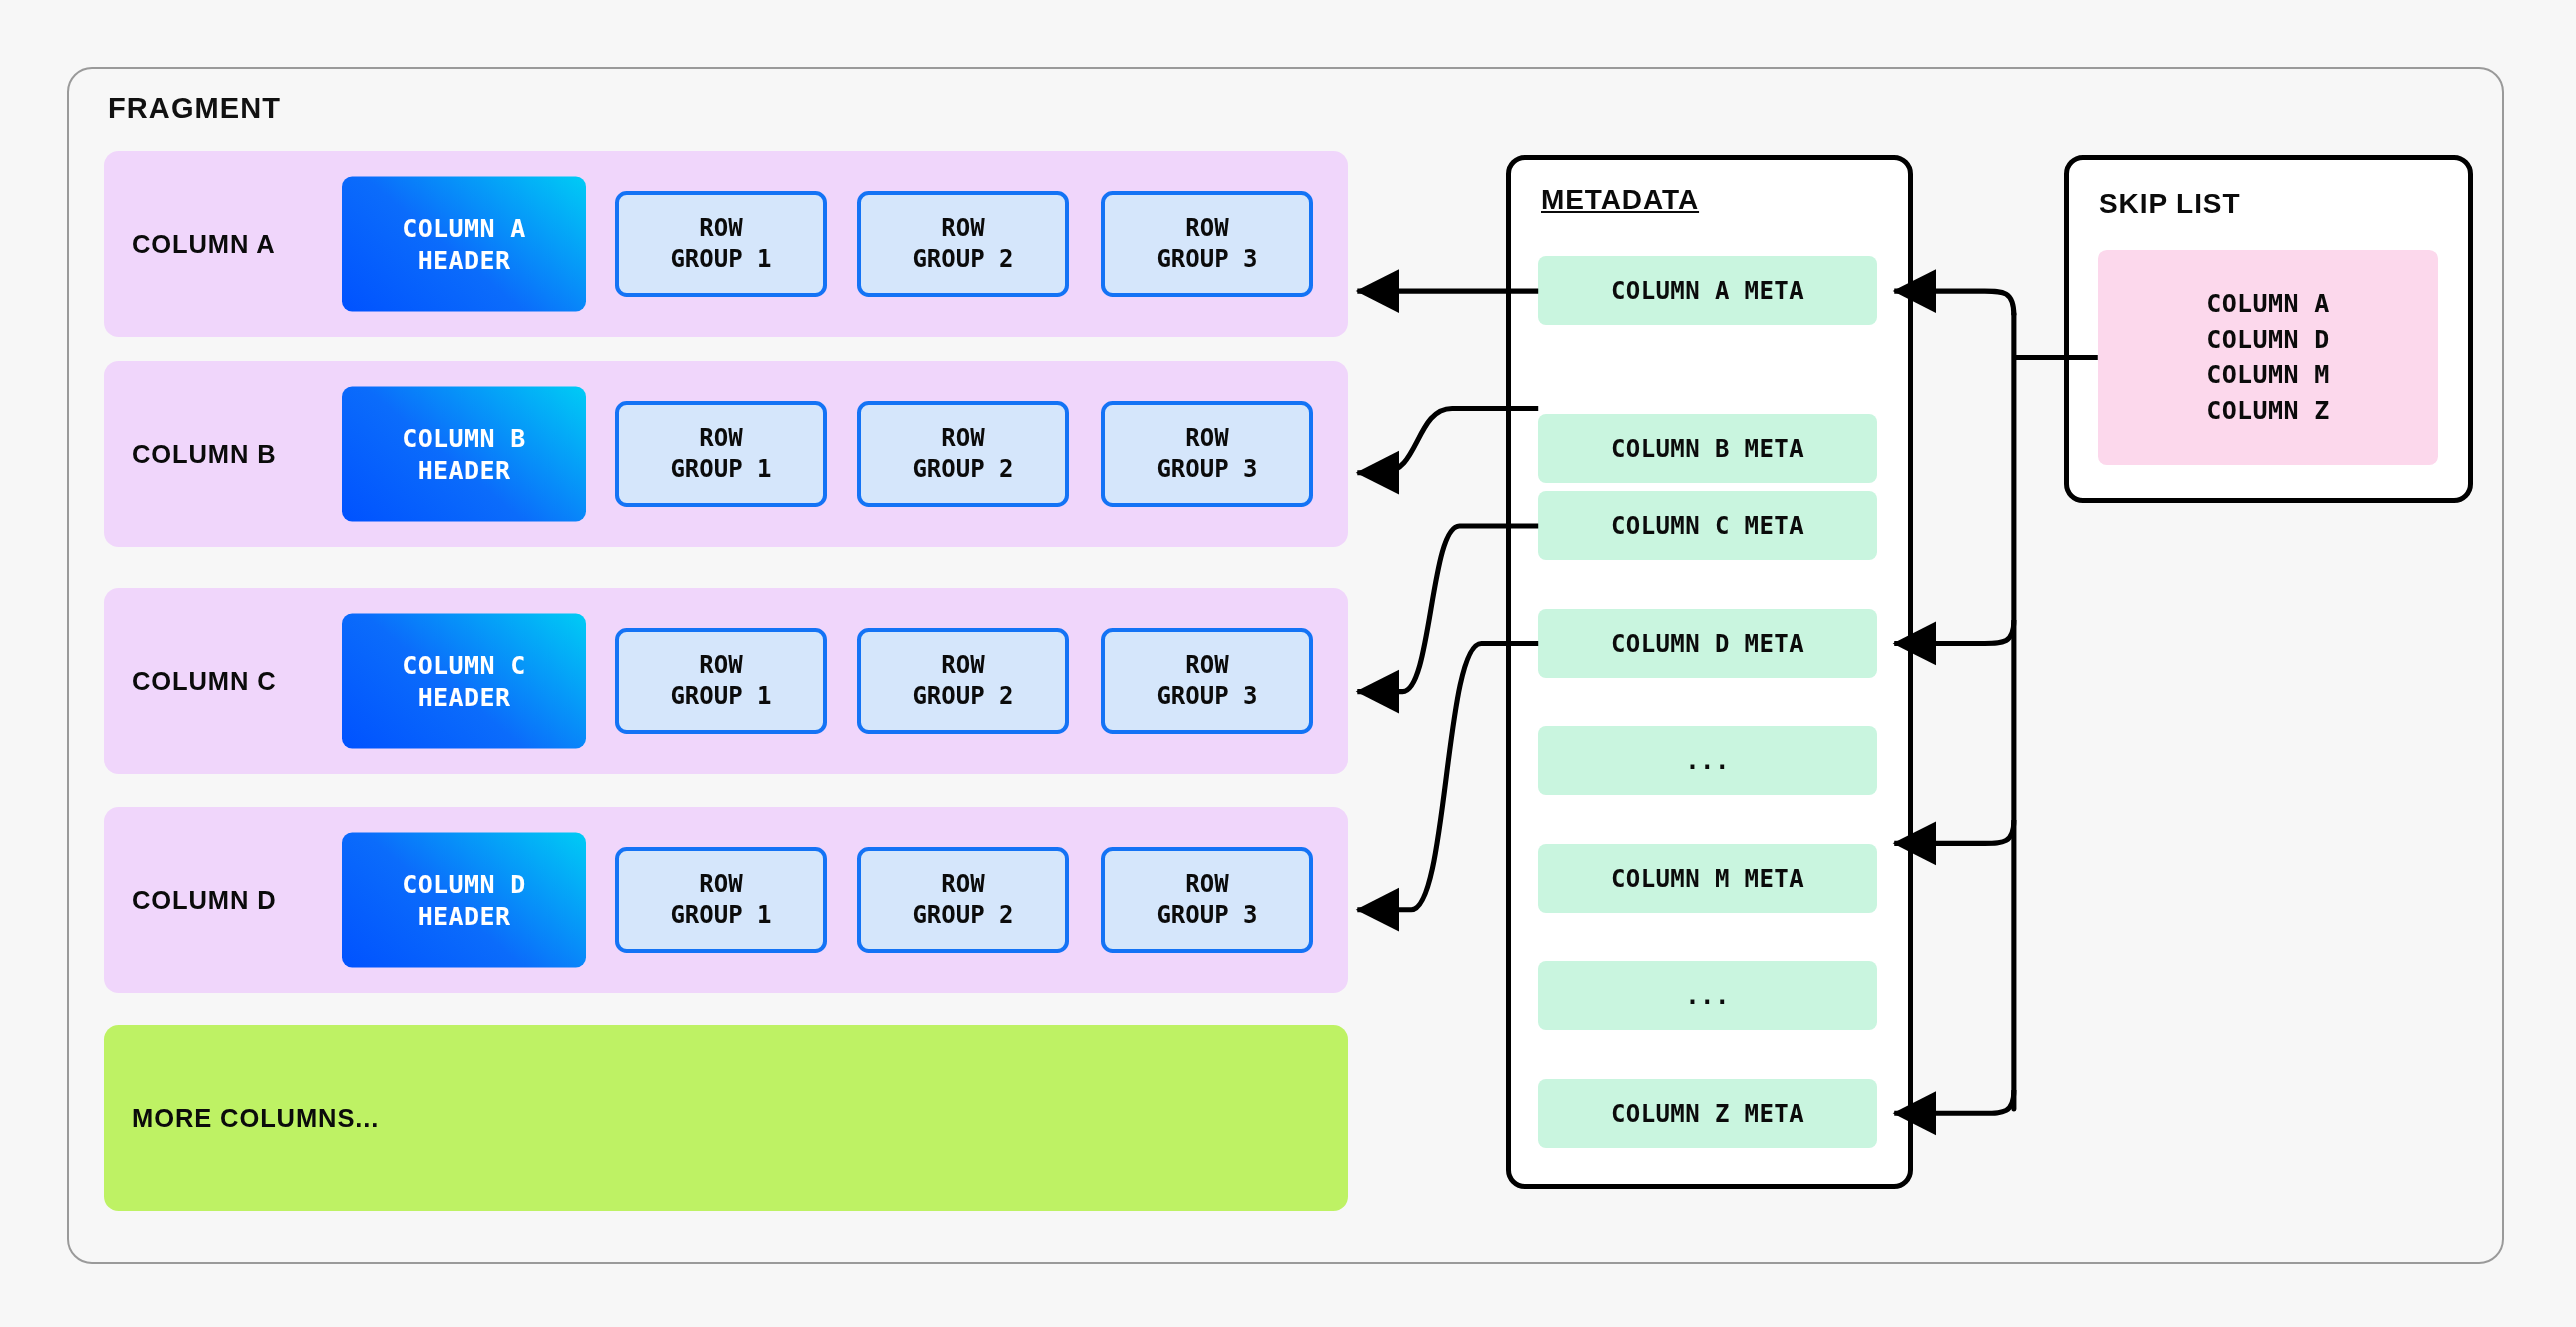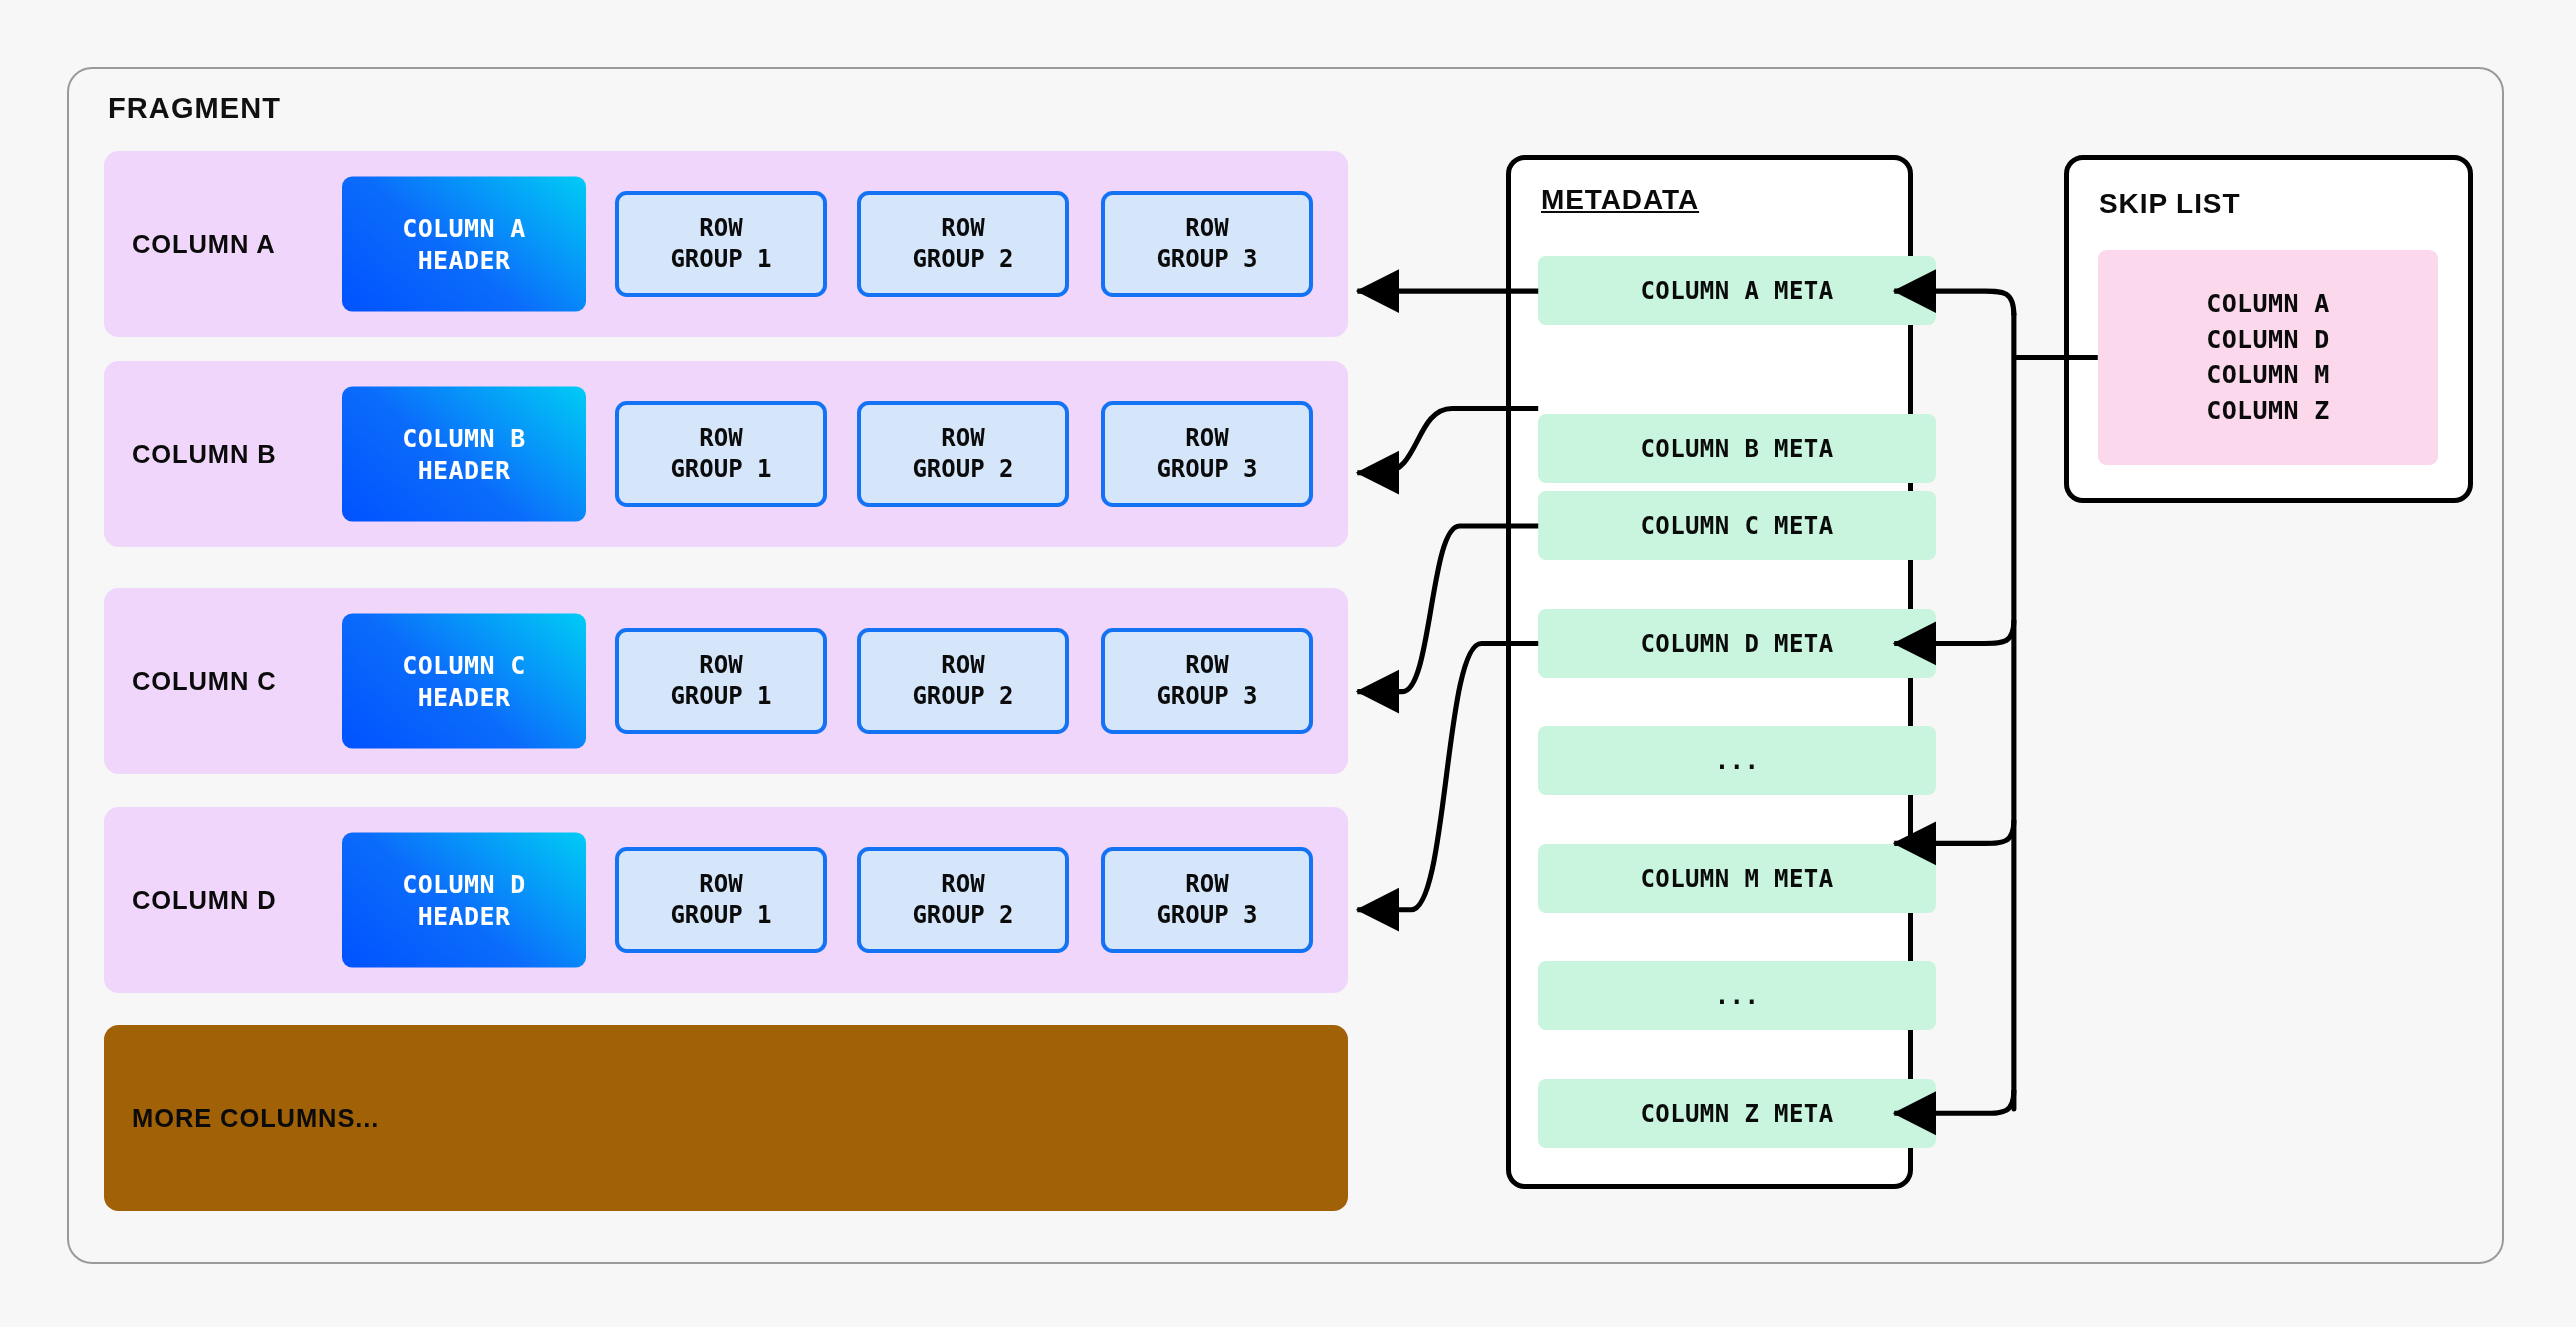--- a/index.html
+++ b/index.html
@@ -102,21 +102,21 @@
   .rg0 { left: 511px; }
   .rg1 { left: 753px; }
   .rg2 { left: 997px; }
 
   
   .more-row {
     position: absolute;
     left: 104px;
     width: 1244px;
     height: 186px;
-    background: #a16207;
+    background: #bef264;
     border-radius: 14.6px;
   }
   .more-label {
     position: absolute;
     left: 28px;
     top: 50%;
     transform: translateY(-50%);
     font-size: 25.5px;
     font-weight: bold;
     letter-spacing: 0.9px;
@@ -142,21 +142,21 @@
     top: 184px;
     font-size: 28px;
     font-weight: bold;
     letter-spacing: 0.9px;
     color: #0b0b0b;
     text-decoration: underline;
   }
   .meta-item {
     position: absolute;
     left: 1538px;
-    width: 398px;
+    width: 339px;
     height: 69px;
     background: #c9f5df;
     border-radius: 8px;
     display: flex;
     align-items: center;
     justify-content: center;
     font-family: "DejaVu Sans Mono", "Liberation Mono", monospace;
     font-size: 24px;
     font-weight: bold;
     letter-spacing: 0.4px;

